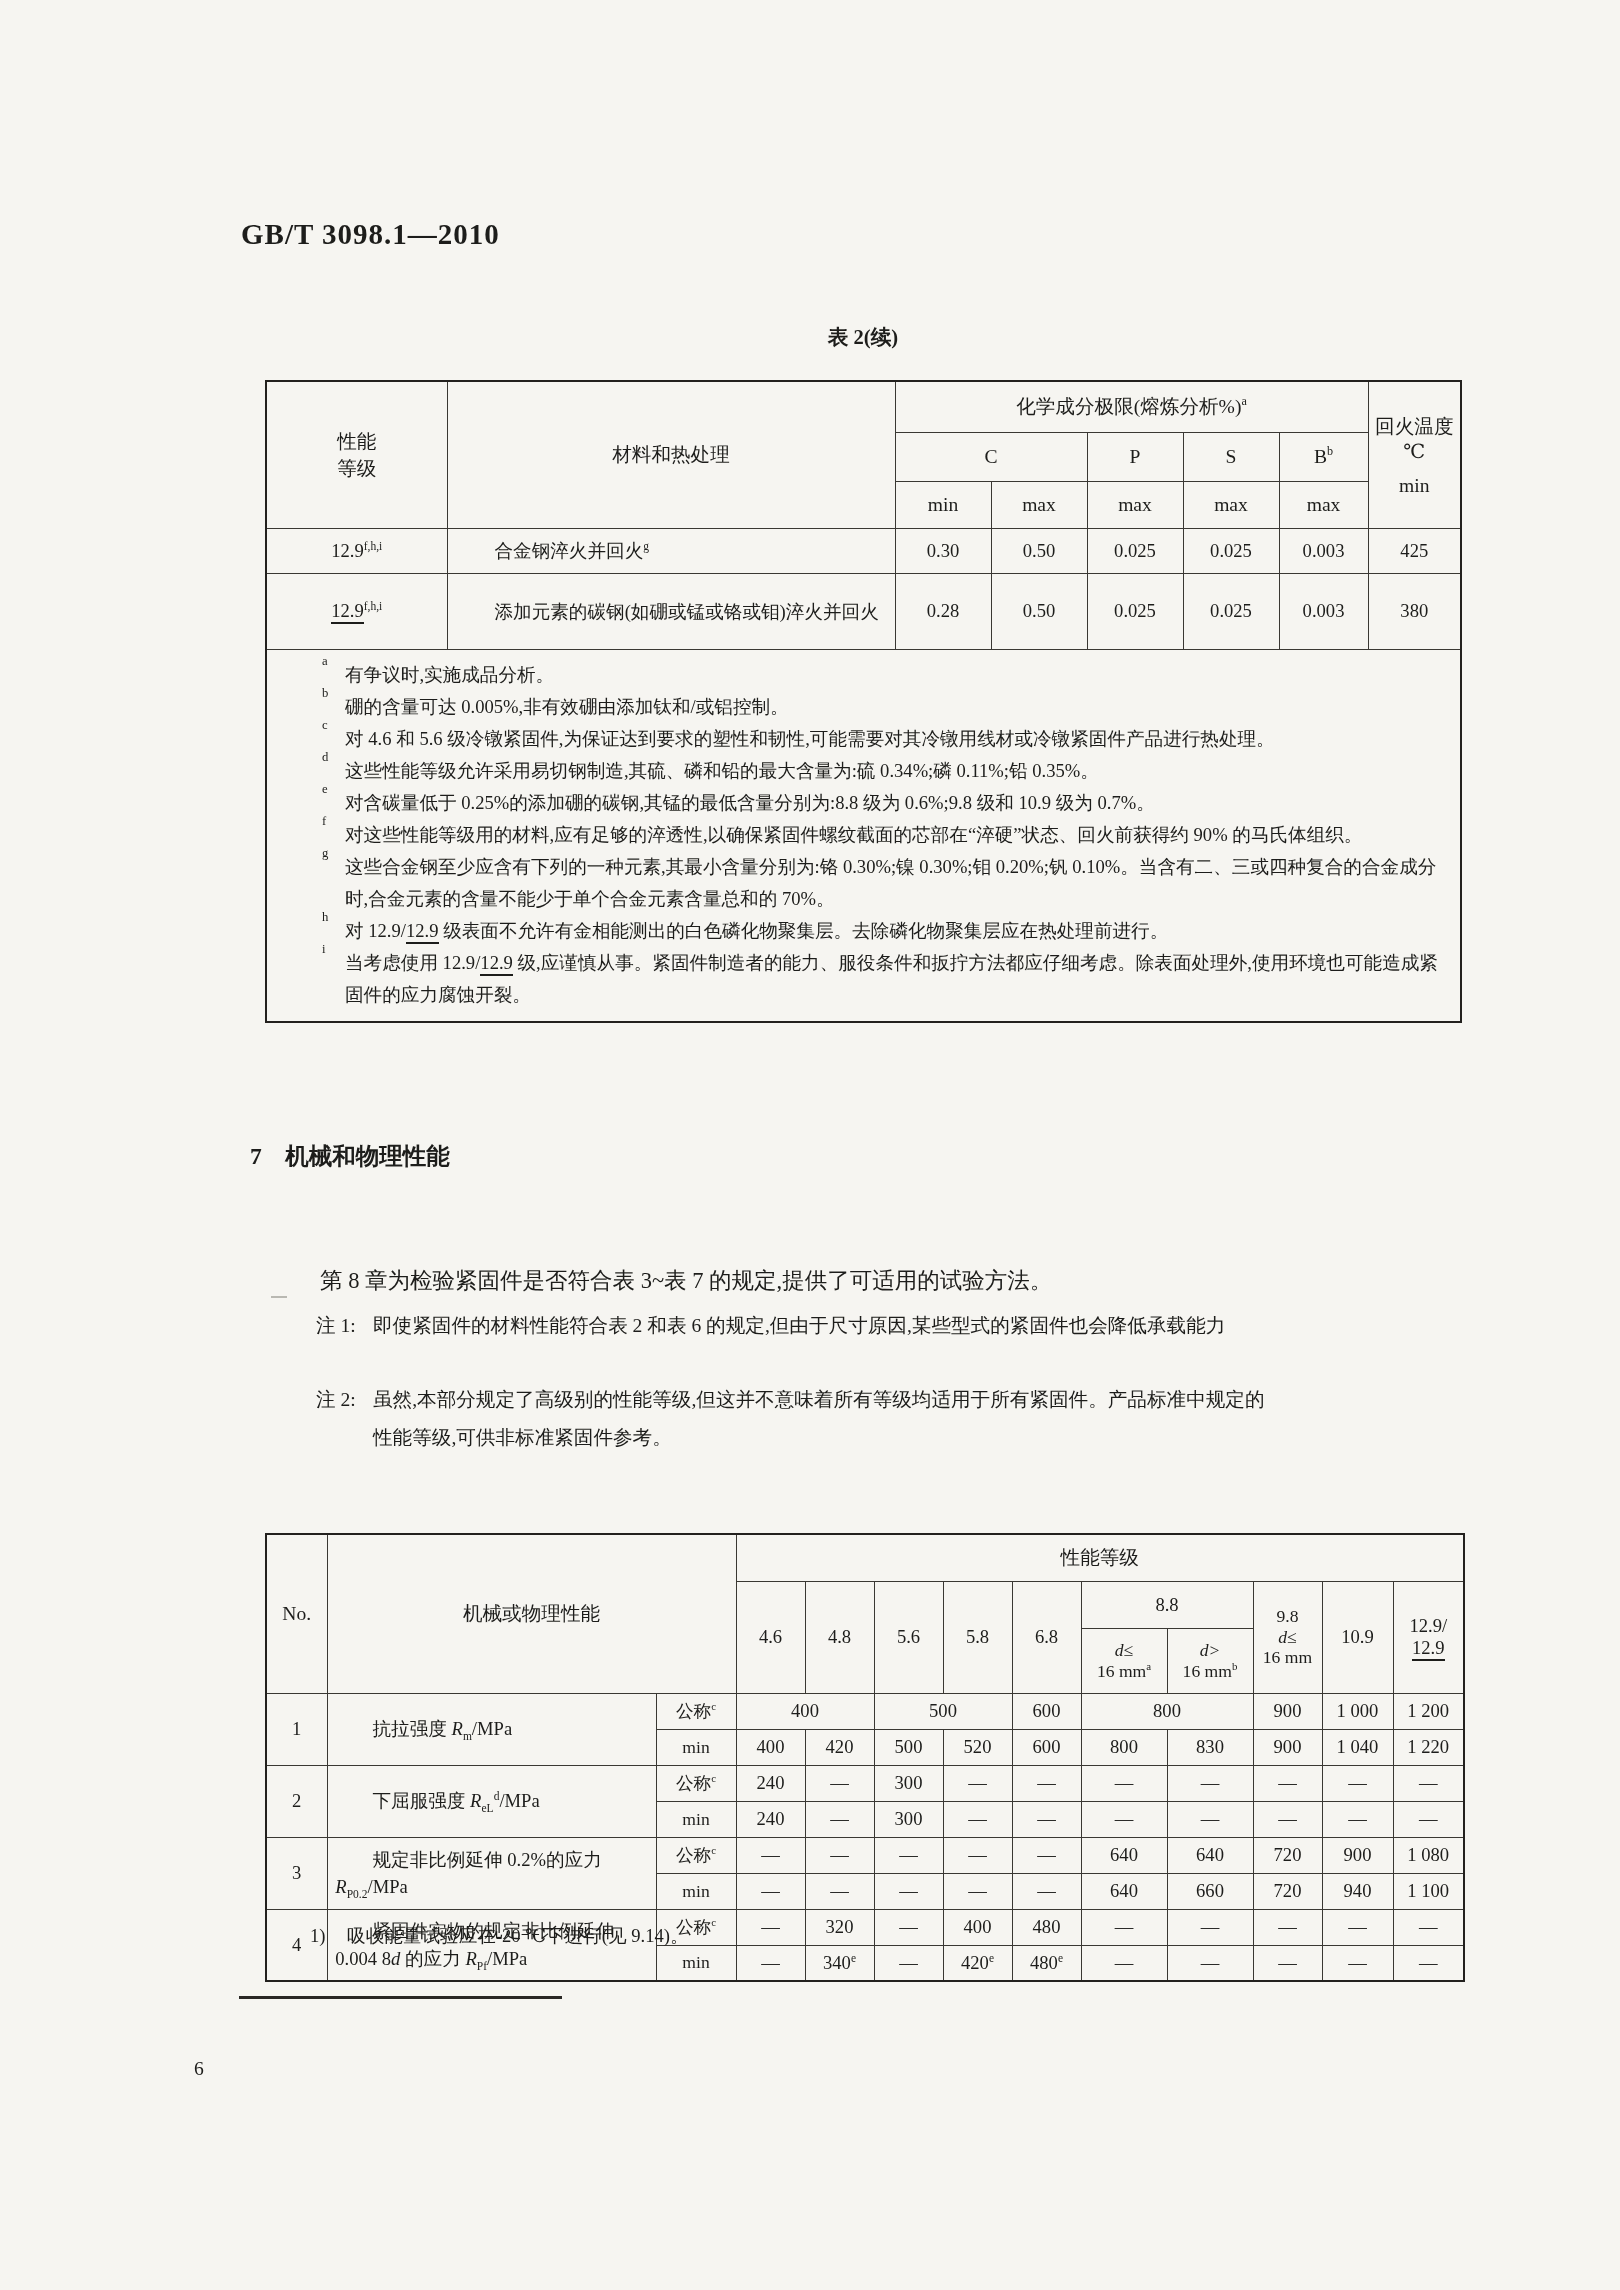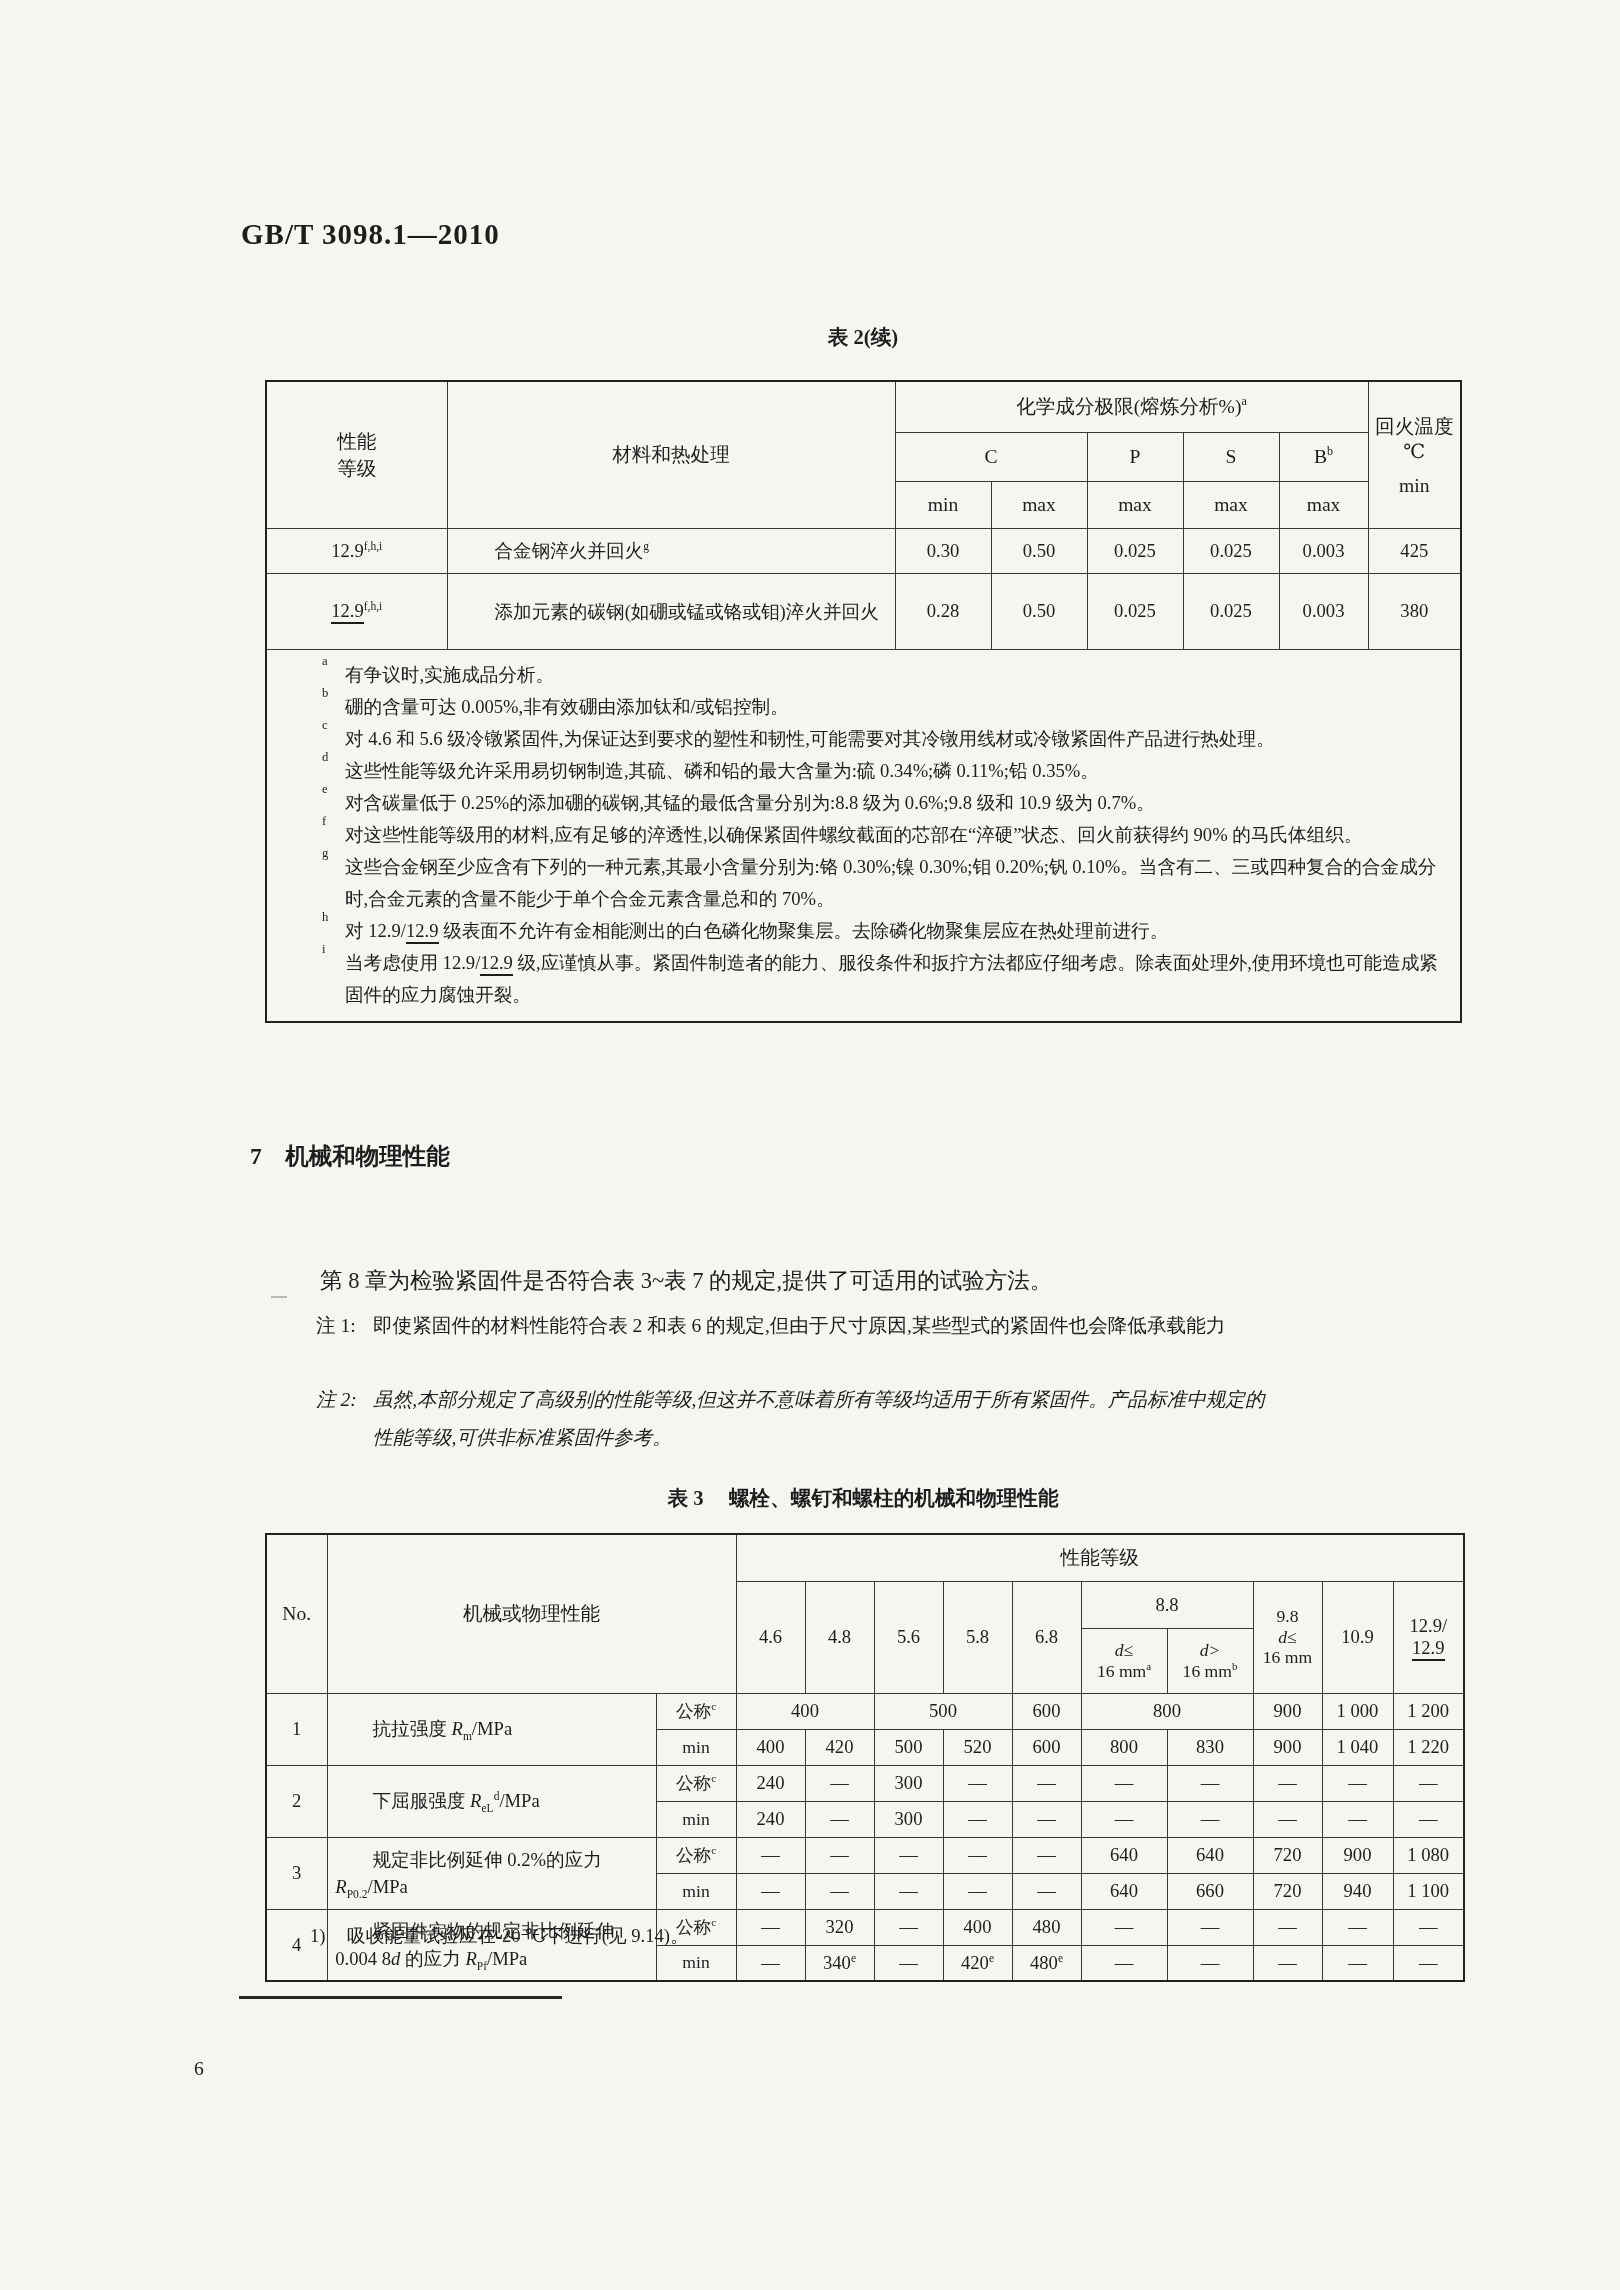--- a/index.html
+++ b/index.html
@@ -41,21 +41,21 @@
   .fnote > sup{position:absolute;left:55px;top:2px;font-size:12.7px;}
 
   
   .sec-head{top:1140px;left:250px;font-size:23.5px;font-weight:bold;}
   .sec-head .num{margin-right:23.5px;}
   .para{font-size:22.5px;line-height:33px;}
   .p1{top:1222px;left:320px;width:1059px;}
   .p2{top:1264px;left:320px;width:1059px;}
   .note{font-size:19.6px;line-height:38px;display:flex;}
   .n1{top:1307px;left:316px;width:1157px;justify-content:flex-end;}
-  .n2{top:1381px;left:316px;width:1157px;font-style:italic;}
+  .n2{top:1381px;left:316px;width:1157px;}
   .note .nlabel{flex:0 0 57px;}
   .note .nbody{flex:1;}
 
   
   .t3{top:1533px;left:265px;width:1196px;font-size:18.6px;}
   .t3 .h1 td{font-size:19.6px;}
   .t3 .small{font-size:17.6px;line-height:20.6px;padding:0 2px;}
   .t3 .label-cell{text-align:left;padding:2px 9.8px 2px 7.8px;line-height:27.4px;text-indent:2em;}
   .t3 .sub-col{font-size:17.6px;}
 
@@ -174,23 +174,20 @@
     </div>
   </div>
   <div class="abs note n2">
     <div class="nlabel">注 2:</div>
     <div class="nbody">
       <div>虽然,本部分规定了高级别的性能等级,但这并不意味着所有等级均适用于所有紧固件。产品标准中规定的</div>
       <div>性能等级,可供非标准紧固件参考。</div>
     </div>
   </div>
 
-  <div class="abs caption cap-t3">
-    <span class="cap-gap">表 3</span><span>螺栓、螺钉和螺柱的机械和物理性能</span>
-  </div>
 
   <table class="abs t3">
     <colgroup>
       <col style="width:61px">
         <col style="width:329px">
         <col style="width:80px">
       <col style="width:69px">
         <col style="width:69px">
         <col style="width:69px">
         <col style="width:69px">

